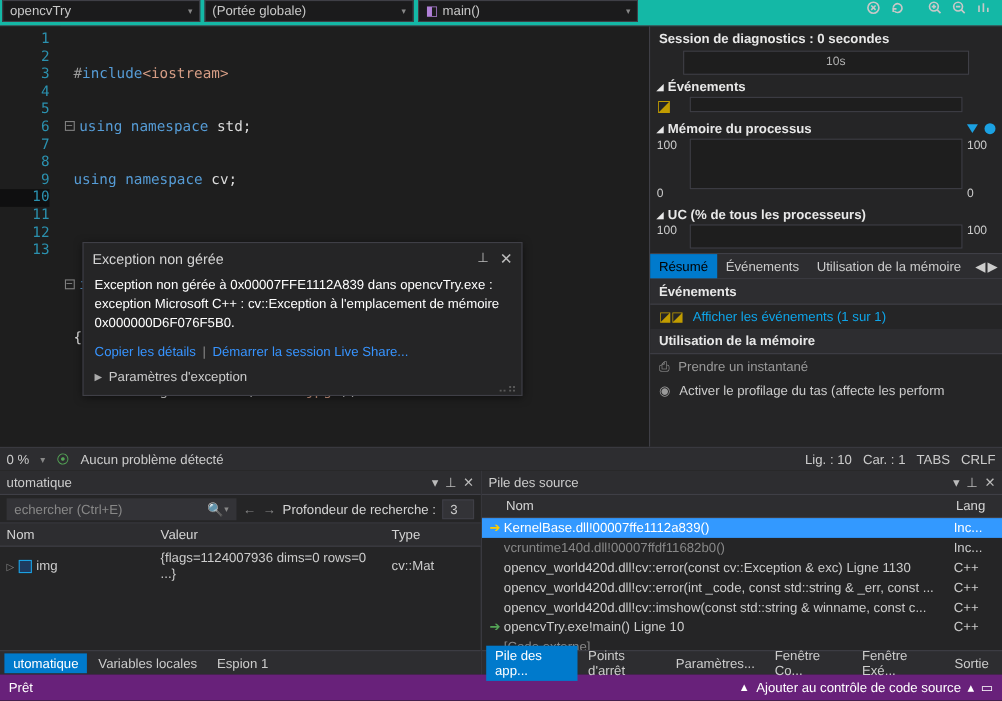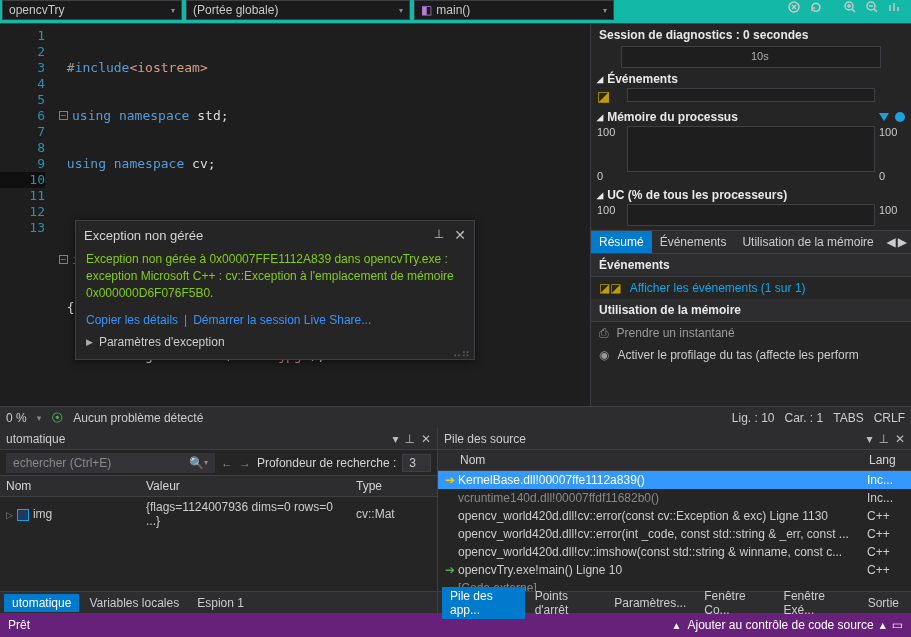--- a/index.html
+++ b/index.html
@@ -25,21 +25,21 @@
   .tok-type { color:#4ec9b0; }
   .tok-fn { color:#dcdcaa; }
   .tok-id { color:#dcdcdc; }
   .outline-box { display:inline-block; width:9px; height:9px; border:1px solid #808080; margin-right:4px; vertical-align:middle; position:relative; top:-1px;}
   .outline-box::before{content:"−";position:absolute;left:0;top:-4px;color:#808080;font-size:10px;}
 
   .exc-popup { position:absolute; left:75px; top:196px; width:400px; background:#252526; border:1px solid #3f3f46; box-shadow:0 2px 8px rgba(0,0,0,.55); z-index:5; }
   .exc-popup .titlebar { display:flex; align-items:center; padding:6px 8px; }
   .exc-popup .title { color:#d4d4d4; font-size:13px; }
   .exc-popup .titlebar .btns { margin-left:auto; display:flex; gap:10px; }
-  .exc-popup .body { padding:2px 10px 8px 10px; font-size:12px; color:#84cc16; line-height:1.4; }
+  .exc-popup .body { padding:2px 10px 8px 10px; font-size:12px; color:#ffffff; line-height:1.4; }
   .exc-popup .links { padding:4px 14px 6px 10px; color:#3794ff; display:flex; gap:6px; align-items:center; font-size:12px;}
   .exc-popup .links .sep{color:#888;}
   .exc-popup .params { padding:2px 10px 10px 10px; color:#cccccc; display:flex; align-items:center; gap:6px; font-size:12px;}
   .exc-popup .resize { position:absolute; right:4px; bottom:2px; color:#5a5a5a; font-size:12px; }
 
   .diag-pane { width:321px; background:#252526; border-left:1px solid #3f3f46; overflow:hidden; font-size:12px; color:#cccccc; display:flex; flex-direction:column;}
   .diag-inner{flex:1;overflow:hidden;}
   .diag-session { padding:4px 8px 0 8px; font-weight:600; color:#e8e8e8;}
   .ruler { height:22px; border:1px solid #3f3f46; margin:4px 30px 2px 30px; position:relative; background:#1e1e1e;}
   .ruler .lbl{position:absolute;top:3px;color:#b0b0b0;font-size:11px;}
@@ -48,21 +48,21 @@
   .chart-row { display:flex; align-items:stretch; padding:0 6px 4px 6px; gap:4px;}
   .chart-row .val{width:26px;color:#cccccc;font-size:11px;}
   .chart-row .box{flex:1;height:46px;border:1px solid #3f3f46;background:#1e1e1e;}
   .chart-row.small .box{height:14px;}
   .mem-hdr .pin{margin-left:auto;display:flex;gap:6px;align-items:center;}
   .bluetri{width:0;height:0;border-left:5px solid transparent;border-right:5px solid transparent;border-bottom:8px solid #1ba1e2; transform:rotate(180deg);}
   .dot{width:10px;height:10px;border-radius:50%;background:#1ba1e2;}
 
   .tabs-diag { display:flex; border-top:1px solid #3f3f46; border-bottom:1px solid #3f3f46; background:#2d2d30; align-items:center;}
   .tabs-diag .tab{padding:4px 8px;color:#cccccc;}
-  .tabs-diag .tab.active{background:#007acc;color:#ffffff;}
+  .tabs-diag .tab.active{background:#007acc;color:#000000;}
   .tabs-diag .nav{margin-left:auto;display:flex;gap:2px;padding-right:4px;color:#ccc;}
   .diag-sub { padding:4px 8px; display:flex; gap:8px; align-items:center; color:#9a9a9a;}
   .diag-subhdr{padding:4px 8px;font-weight:600;color:#e8e8e8;background:#2d2d30;border-bottom:1px solid #3f3f46;}
 
   .status-strip { height:22px; background:#2d2d30; border-top:1px solid #3f3f46; display:flex; align-items:center; padding:0 6px; gap:10px; color:#cccccc; font-size:12px;}
   .status-strip .sep{flex:1;}
   .green-check{color:#54a556;}
 
   .bottom-row { display:flex; height:185px; background:#252526;}
   .panel { display:flex; flex-direction:column; }
@@ -108,21 +108,21 @@
   .depth-sel{background:#333337;border:1px solid #3f3f46;padding:1px 14px 1px 6px;color:#ccc;position:relative;}
 </style>
 </head>
 <body>
 
 <div class="top-strip">
   <div class="sel" style="width:180px">
     <span>opencvTry</span>
       <span class="tri">▾</span>
   </div>
-  <div class="sel" style="width:224px">
+  <div class="sel" style="width:190px">
     <span>(Portée globale)</span>
       <span class="tri">▾</span>
   </div>
   <div class="sel" style="width:200px">
     <span style="color:#b180d7;margin-right:4px">◧</span>
     <span>main()</span>
       <span class="tri">▾</span>
   </div>
   <div class="diag-toolbar">
     <svg class="small-icon">

